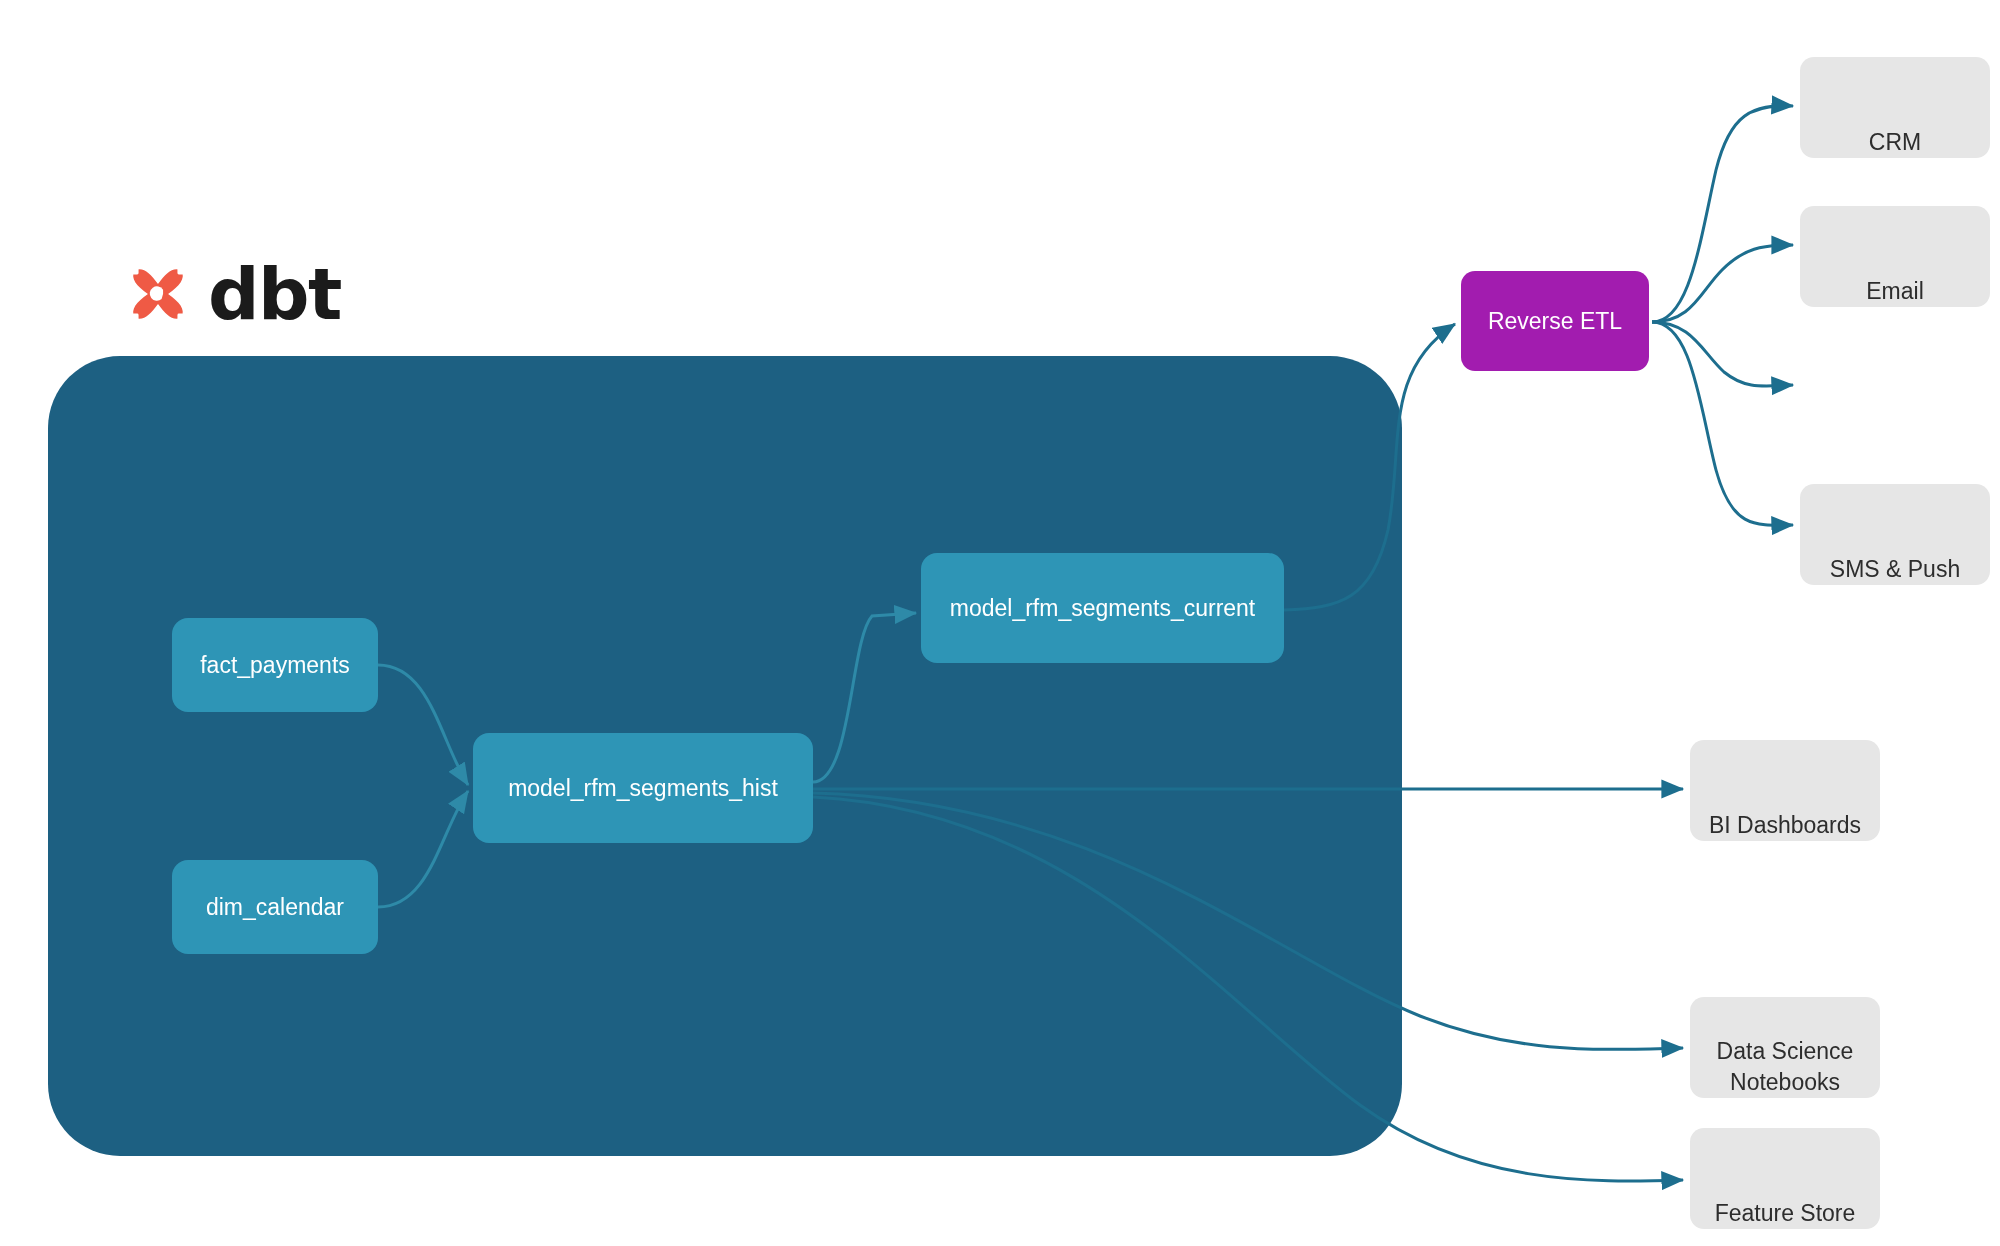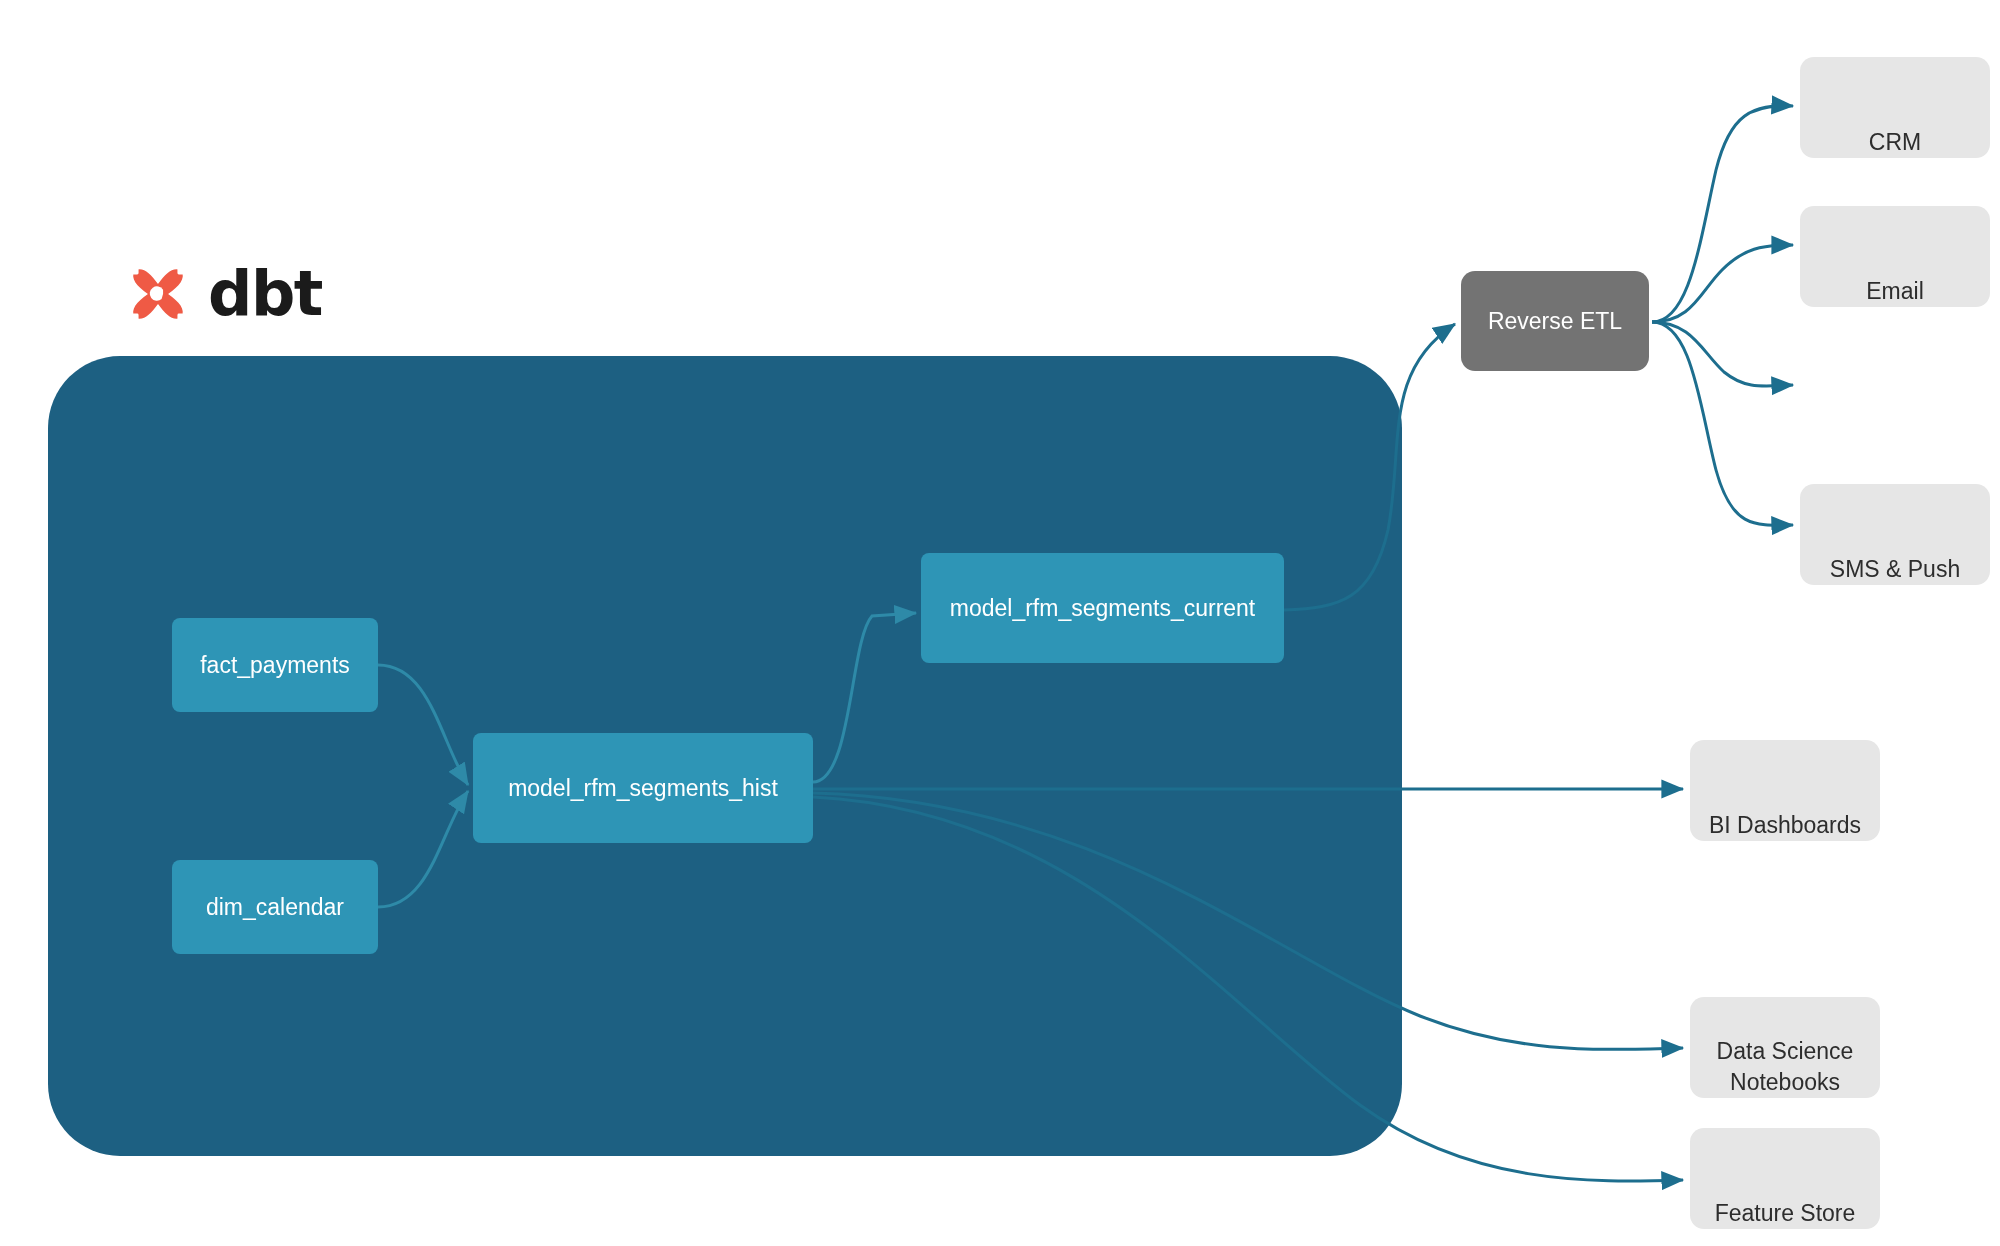--- a/index.html
+++ b/index.html
@@ -39,21 +39,21 @@
     left: 122px;
     top: 258px;
     display: flex;
     align-items: center;
     gap: 14px;
     z-index: 5;
   }
   .brand-mark { width: 72px; height: 72px; display:block; }
   .brand-word {
     font-family: "DejaVu Sans", sans-serif;
-    font-size: 62px;
+    font-size: 72px;
     font-weight: 700;
     letter-spacing: -1.5px;
     color: #1b1b1b;
     line-height: 1;
   }
 
   
   .project-container {
     position: absolute;
     left: 48px;
@@ -62,21 +62,21 @@
     height: 800px;
     background: #1d6082;
     border-radius: 72px;
     z-index: 1;
   }
 
   
   .model-node {
     position: absolute;
     background: #2e95b6;
-    border-radius: 8px;
+    border-radius: 16px;
     display: flex;
     align-items: center;
     justify-content: center;
     color: #ffffff;
     font-size: 23px;
     z-index: 4;
     box-sizing: border-box;
     padding: 0 16px;
     text-align: center;
   }
@@ -85,21 +85,21 @@
   .model-node.n-hist               { left: 473px;  top: 733px;  width: 340px; height: 110px; }
   .model-node.n-current            { left: 921px;  top: 553px;  width: 363px; height: 110px; }
 
   
   .activation-node {
     position: absolute;
     left: 1461px;
     top: 271px;
     width: 188px;
     height: 100px;
-    background: #737373;
+    background: #a21caf;
     border-radius: 14px;
     display: flex;
     align-items: center;
     justify-content: center;
     color: #ffffff;
     font-size: 23px;
     z-index: 4;
     box-sizing: border-box;
     padding: 0 12px;
     text-align: center;

